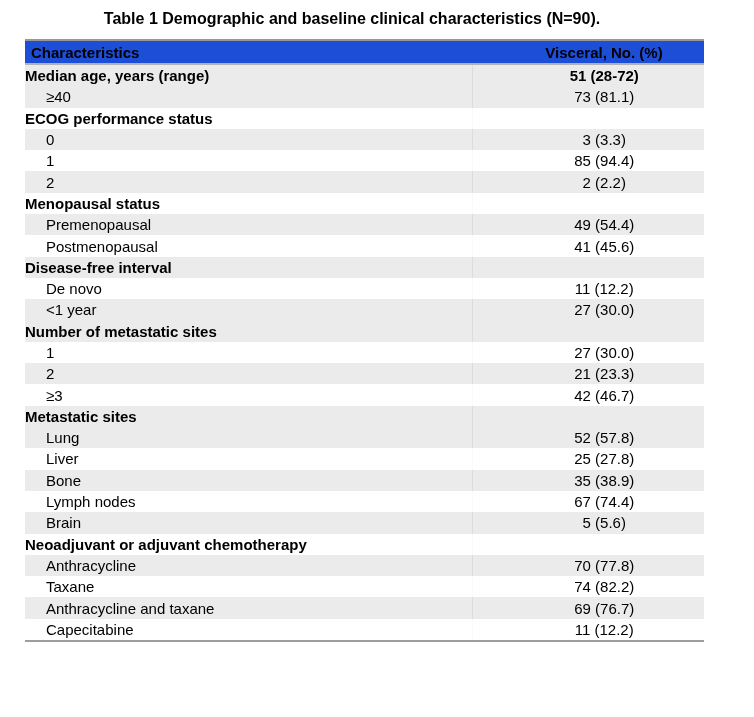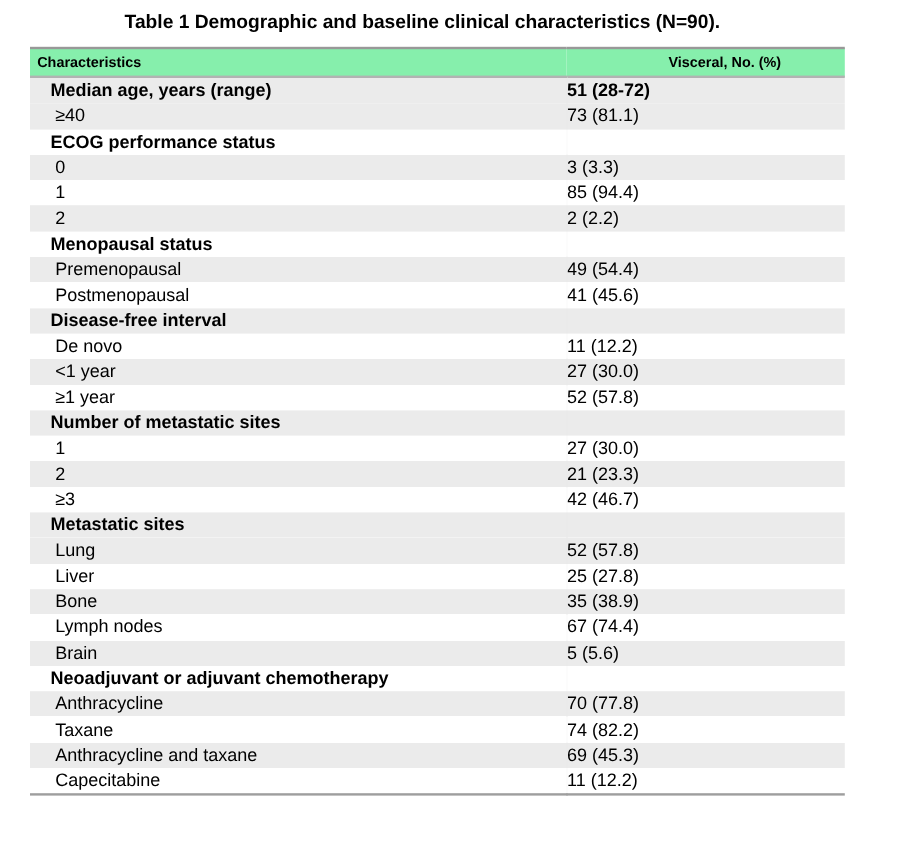--- a/index.html
+++ b/index.html
@@ -27,40 +27,40 @@
     margin: 10px 0 0 25px;
     width: 711px;
     border-collapse: collapse;
     table-layout: fixed;
     border-top: 2px solid var(--rule-top, #989898);
     border-bottom: 2px solid var(--rule-bottom, #9e9e9e);
   }
   col.c1 { width: 447px; }
   col.c2 { width: 264px; }
   th {
-    font-size: 12px;
+    font-size: 15px;
     font-weight: bold;
     height: 22px;
     padding: 0;
     border-bottom: 2px solid var(--rule-mid, #b2b2b2);
     vertical-align: middle;
-    background: #86efac;
+    background: #1d4ed8;
   }
   th.c1 { text-align: left; padding-left: 6px; }
   th.c2 { text-align: center; }
   td {
     font-size: 15px;
     height: 21.3px;
     padding: 0;
     vertical-align: middle;
     white-space: nowrap;
     overflow: hidden;
   }
-  td.c1 { padding-left: 17px; }
-  td.c2 { }
+  td.c1 { padding-left: 0; }
+  td.c2 { text-align: center; }
   tr.sub td.c1 { padding-left: 21px; }
   tr.section td { font-weight: bold; }
   tr.gray td { background: var(--stripe, #ebebeb); }
   tr.gray td.c1 { border-right: 1px solid var(--divider, #dcdcdc); }
   tr.white td { background: #ffffff; }
   tr.white td.c1 { border-right: 1px solid rgba(0,0,0,0.02); }
 </style>
 </head>
 <body>
 
@@ -119,24 +119,20 @@
           <td class="c2"></td>
         </tr>
         <tr class="white sub">
           <td class="c1">De novo</td>
           <td class="c2">11 (12.2)</td>
         </tr>
         <tr class="gray sub">
           <td class="c1">&lt;1 year</td>
           <td class="c2">27 (30.0)</td>
         </tr>
-        <tr class="white sub">
-          <td class="c1">≥1 year</td>
-          <td class="c2">52 (57.8)</td>
-        </tr>
         <tr class="gray section">
           <td class="c1">Number of metastatic sites</td>
           <td class="c2"></td>
         </tr>
         <tr class="white sub">
           <td class="c1">1</td>
           <td class="c2">27 (30.0)</td>
         </tr>
         <tr class="gray sub">
           <td class="c1">2</td>
@@ -177,21 +173,21 @@
         <tr class="gray sub">
           <td class="c1">Anthracycline</td>
           <td class="c2">70 (77.8)</td>
         </tr>
         <tr class="white sub">
           <td class="c1">Taxane</td>
           <td class="c2">74 (82.2)</td>
         </tr>
         <tr class="gray sub">
           <td class="c1">Anthracycline and taxane</td>
-          <td class="c2">69 (45.3)</td>
+          <td class="c2">69 (76.7)</td>
         </tr>
         <tr class="white sub">
           <td class="c1">Capecitabine</td>
           <td class="c2">11 (12.2)</td>
         </tr>
       </tbody>
   </table>
 </div>
 
 </body></html>

